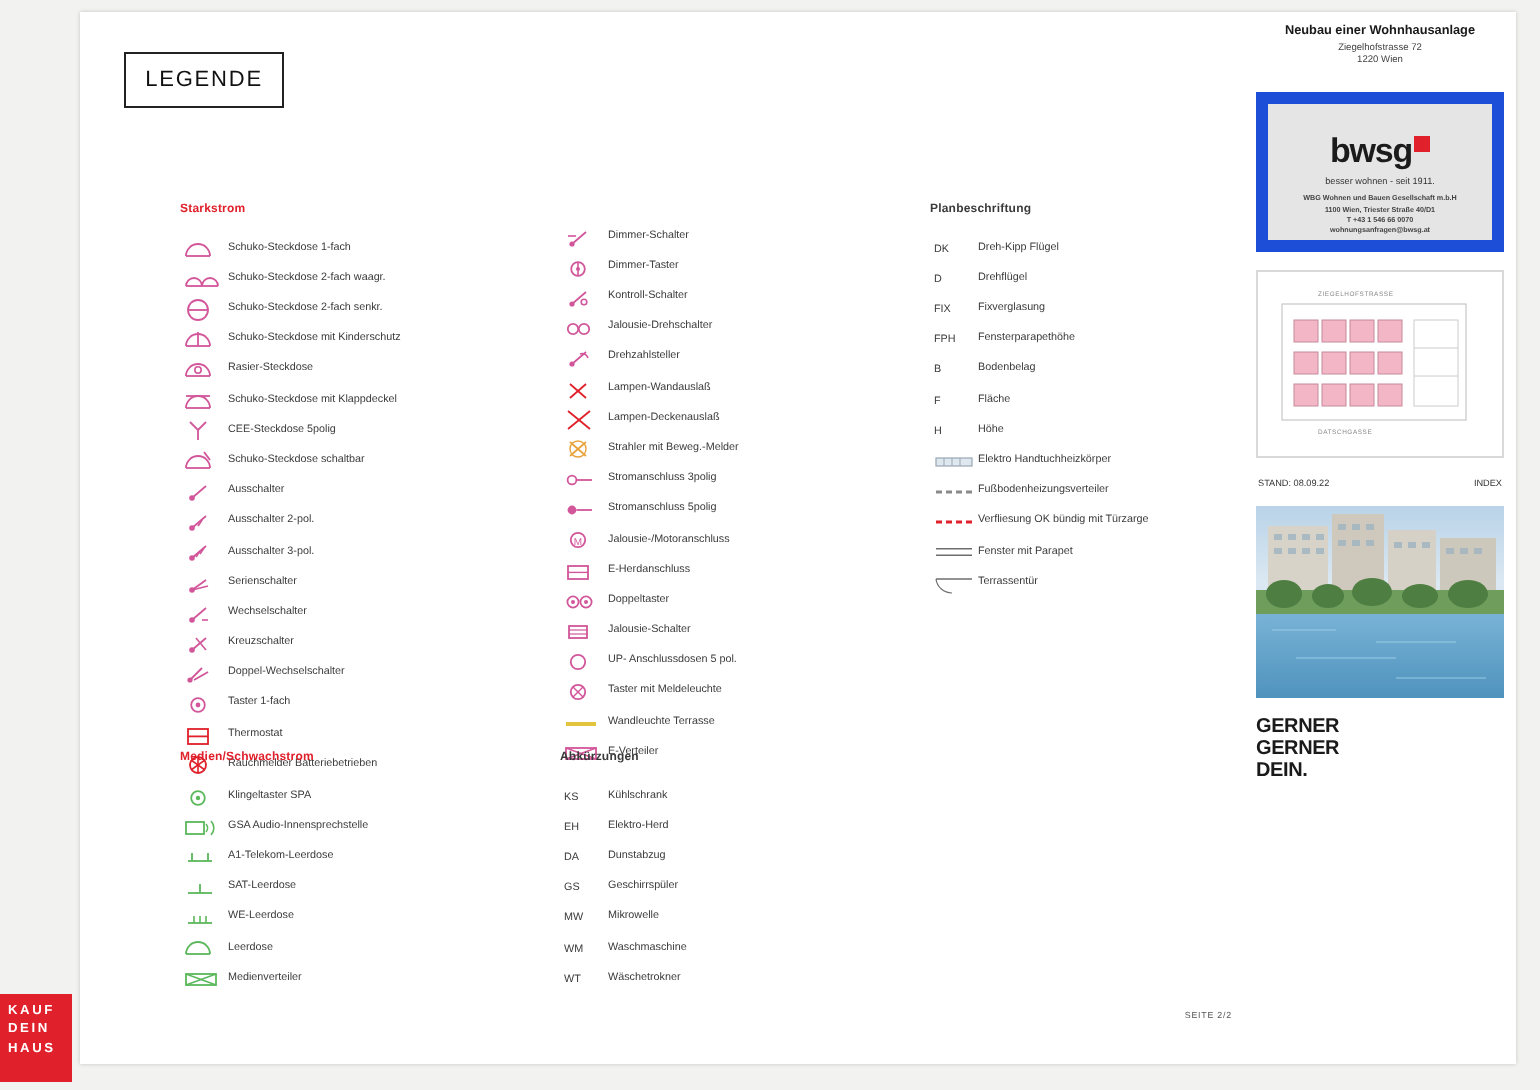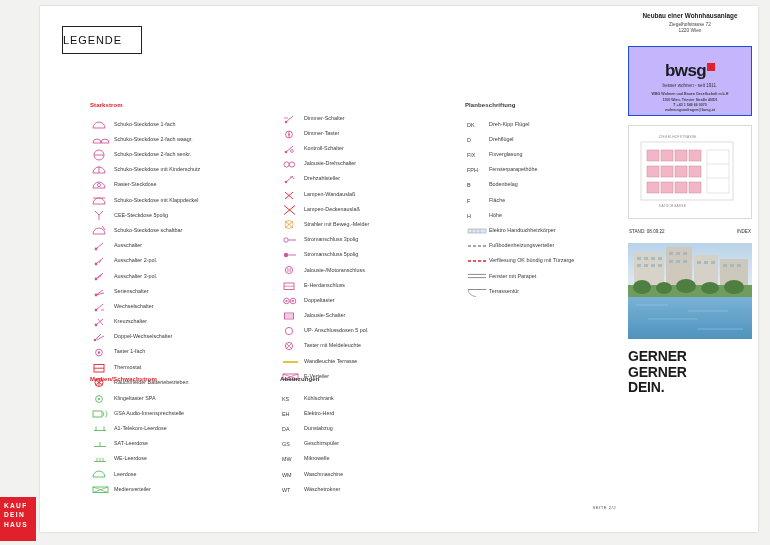--- a/index.html
+++ b/index.html
@@ -29,20 +29,21 @@
   
   #legend-box {
     position: absolute;
     left: 22px;
     top: 20px;
     width: 78px;
     height: 26px;
     border: 1px solid #222;
     display: flex;
     align-items: center;
+    justify-content: center;
   }
   #legend-box span {
     font-size: 11px;
     letter-spacing: 0.9px;
     color: #111;
   }
 
   
   .col {
     position: absolute;
@@ -116,24 +117,24 @@
   }
   #project-sub1, #project-sub2 {
     text-align: center;
     font-size: 4.8px;
     color: #444;
     line-height: 1.3;
   }
 
   #bwsg-box {
     margin-top: 12px;
-    border: 1px solid #1d4ed8;
+    border: 6px solid #1d4ed8;
     height: 68px;
     position: relative;
-    background: #c4b5fd;
+    background: #e5e5e5;
   }
   #bwsg-logo {
     position: absolute;
     left: 0; right: 0;
     top: 14px;
     text-align: center;
     font-size: 17px;
     letter-spacing: -0.6px;
     color: #1b1b1b;
     font-weight: bold;
@@ -203,21 +204,21 @@
   #photo-box {
     margin-top: 9px;
     height: 96px;
     position: relative;
     overflow: hidden;
     background: linear-gradient(#cfe0ef, #eaf1f6);
   }
 
   #gerner-box {
     margin-top: 10px;
-    font-size: 14px;
+    font-size: 10px;
     font-weight: bold;
     line-height: 1.08;
     color: #1a1a1a;
     letter-spacing: -0.2px;
   }
 
   
   #page-no {
     position: absolute;
     right: 142px;

